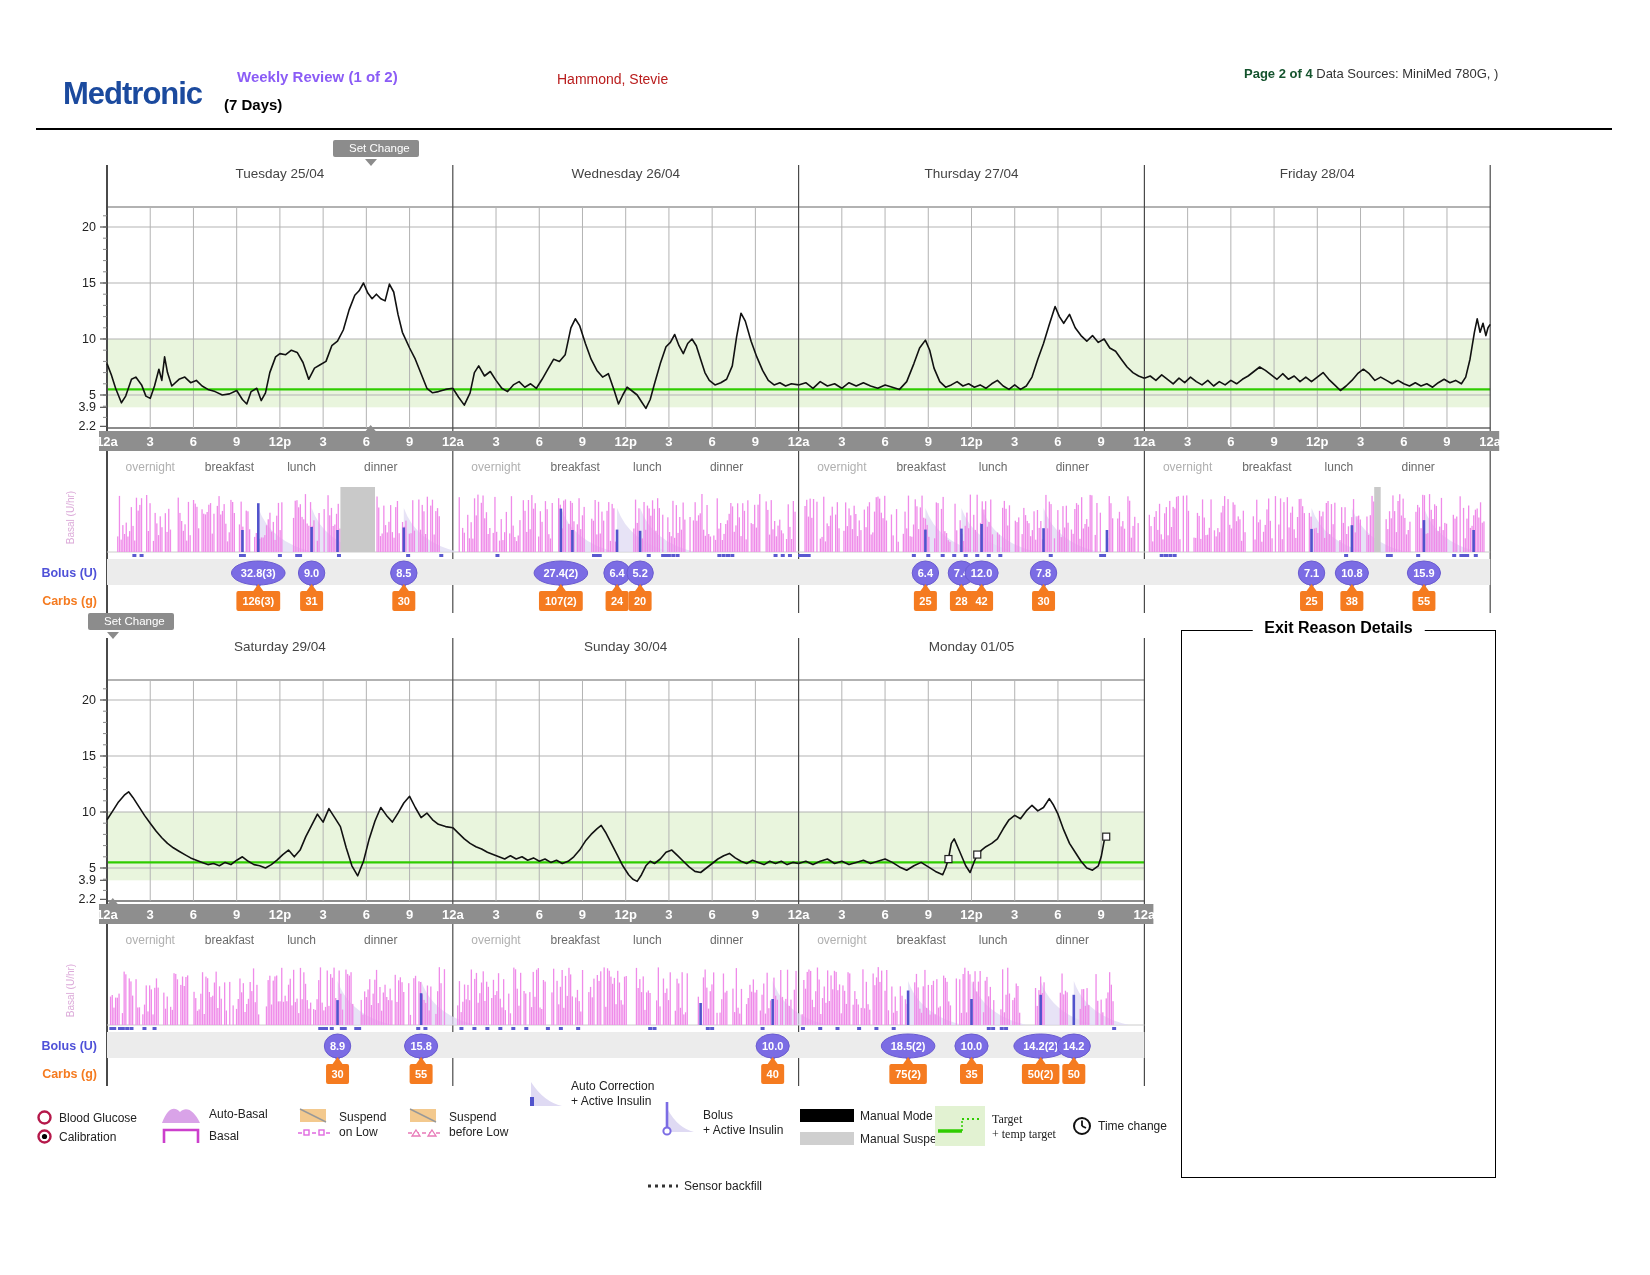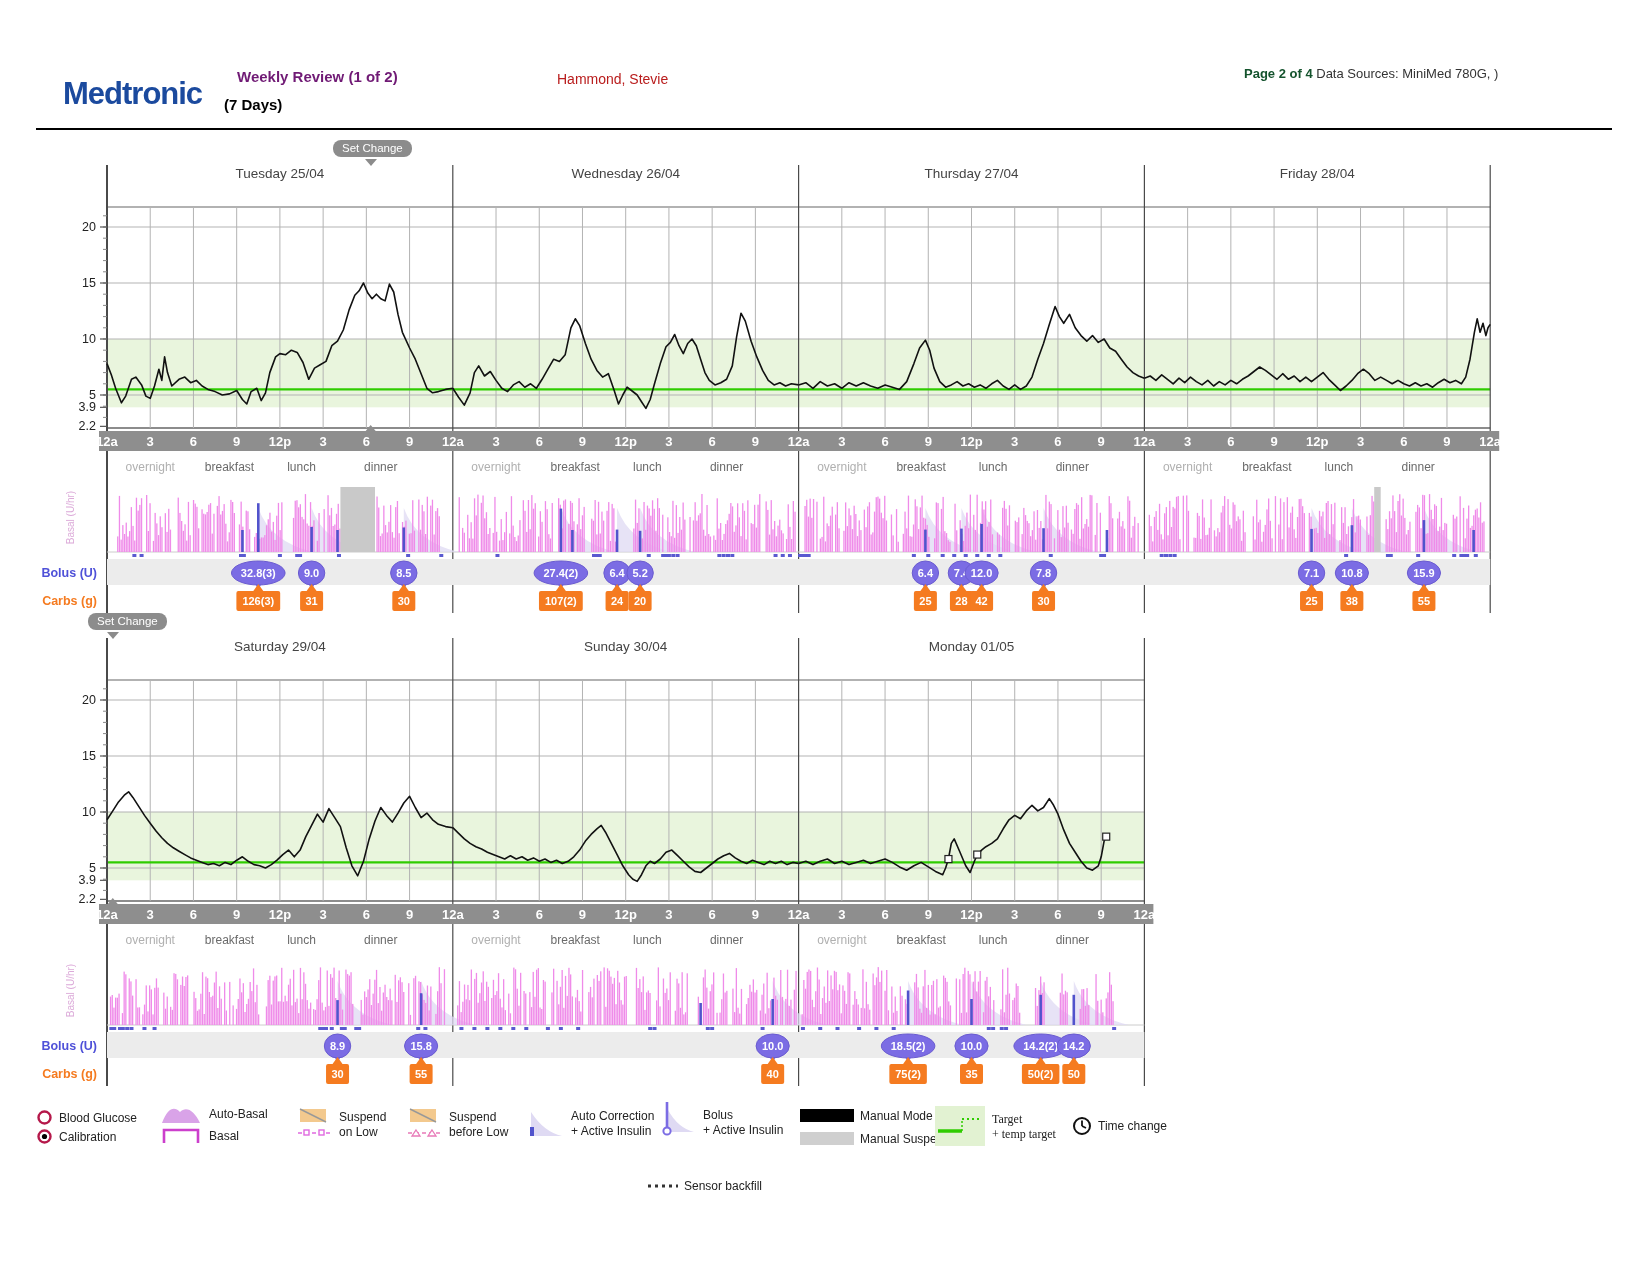--- a/index.html
+++ b/index.html
@@ -1,25 +1,25 @@
 <!DOCTYPE html>
 <html><head>
 <meta charset="utf-8">
 <style>
   html,body{margin:0;padding:0;background:#fff;}
   body{font-family:"Liberation Sans",sans-serif;}
   #page{position:relative;width:1650px;height:1275px;background:#fff;overflow:hidden;}
   .logo{position:absolute;left:63px;top:76px;font-size:31px;font-weight:bold;color:#1b4a9e;letter-spacing:-1px;}
-  .title1{position:absolute;left:237px;top:68px;font-size:15px;font-weight:bold;color:#701a75;}
+  .title1{position:absolute;left:237px;top:68px;font-size:15px;font-weight:bold;color:#8b5cf6;}
   .title2{position:absolute;left:224px;top:96px;font-size:15px;font-weight:bold;color:#000;}
   .patient{position:absolute;left:557px;top:71px;font-size:14px;color:#b91c1c;}
   .pageinfo{position:absolute;left:1228px;top:66px;font-size:13px;color:#333;}
   .pageinfo .b{font-weight:bold;color:#14532d;padding-left:16px;}
   .rule{position:absolute;left:36px;top:128px;width:1576px;border-top:2px solid #000;}
-  .setchange{position:absolute;background:#8c8c8c;color:#fff;font-size:11.5px;padding:2px 9px 3px 9px;border-radius:8px;}
+  .setchange{position:absolute;background:#8c8c8c;color:#fff;font-size:11.5px;padding:2px 9px 3px 16px;border-radius:2px;}
   .sc-arrow{position:absolute;width:0;height:0;border-left:6px solid transparent;border-right:6px solid transparent;border-top:7px solid #8c8c8c;}
   #charts{position:absolute;left:0;top:0;}
   svg text{font-family:"Liberation Sans",sans-serif;}
   .exitbox{position:absolute;left:1181px;top:630px;width:313px;height:546px;border:1.5px solid #000;}
   .exitbox .lg{position:absolute;top:-12px;left:50%;transform:translateX(-50%);background:#fff;padding:0 12px;font-size:16px;font-weight:bold;white-space:nowrap;}
   #legend{position:absolute;left:0;top:0;width:1650px;height:0;}
   .lgi{position:absolute;font-size:12px;color:#222;}
   .lgrow{display:flex;align-items:center;gap:6px;height:19px;}
   .lgcol{display:flex;align-items:flex-start;gap:7px;}
   .lgtxt{line-height:15px;}
@@ -1749,20 +1749,23 @@
           <text x="1073.7991666666667" y="1078" text-anchor="middle" font-size="11" font-weight="bold" fill="#fff">50</text>
         </g>
       </g>
     </svg>
 
   <div class="setchange" style="left:333px;top:140px;">Set Change</div>
   <div class="sc-arrow" style="left:365px;top:159px;"></div>
   <div class="setchange" style="left:88px;top:613px;">Set Change</div>
   <div class="sc-arrow" style="left:107px;top:632px;"></div>
 
+  <div class="exitbox">
+    <div class="lg">Exit Reason Details</div>
+  </div>
 
   <div id="legend">
       <div class="lgi" style="left: 36px; top: 1108px;">
         <div class="lgrow">
           <svg width="17" height="17">
             <circle cx="8.5" cy="8.5" r="6" fill="none" stroke="#b5184a" stroke-width="2.4"></circle>
           </svg>
           <span>Blood Glucose</span>
         </div>
         <div class="lgrow">
@@ -1802,21 +1805,21 @@
               <rect x="2" y="1" width="26" height="13" fill="#f3c98e"></rect>
               <line x1="2" y1="1" x2="28" y2="14" stroke="#999" stroke-width="1.5"></line>
             </svg><br><svg width="34" height="10">
               <line x1="0" y1="5" x2="34" y2="5" stroke="#e87ab8" stroke-width="1.5" stroke-dasharray="4,3"></line>
               <polygon points="8,2 12,8 4,8" fill="#fff" stroke="#e87ab8" stroke-width="1.3"></polygon>
               <polygon points="24,2 28,8 20,8" fill="#fff" stroke="#e87ab8" stroke-width="1.3"></polygon>
             </svg></div>
           <div class="lgtxt" style="padding-top:2px;">Suspend<br>before Low</div>
         </div>
       </div>
-      <div class="lgi" style="left: 528px; top: 1106px;">
+      <div class="lgi" style="left: 528px; top: 1076px;">
         <div class="lgcol">
           <svg width="36" height="32">
             <path d="M3,30 L3,6 Q16,26 34,30 Z" fill="#dfdaf3"></path>
             <rect x="2" y="21" width="4" height="9" fill="#5153cc"></rect>
           </svg>
           <div class="lgtxt" style="padding-top:3px;">Auto Correction<br>+ Active Insulin</div>
         </div>
       </div>
       <div class="lgi" style="left: 660px; top: 1100px;">
         <div class="lgcol">

